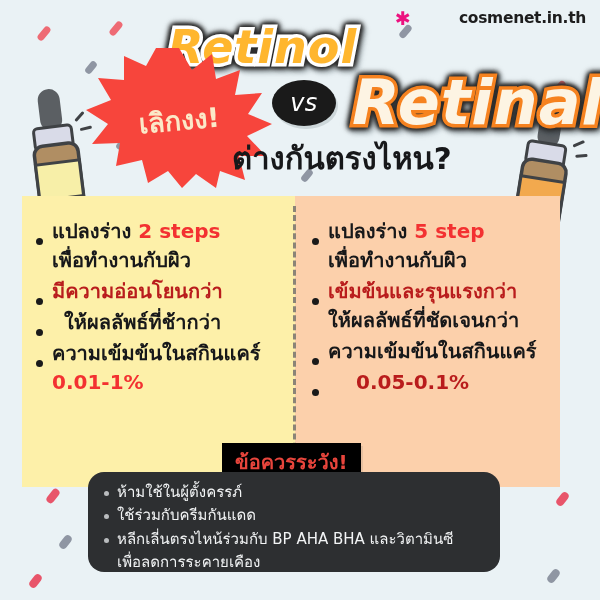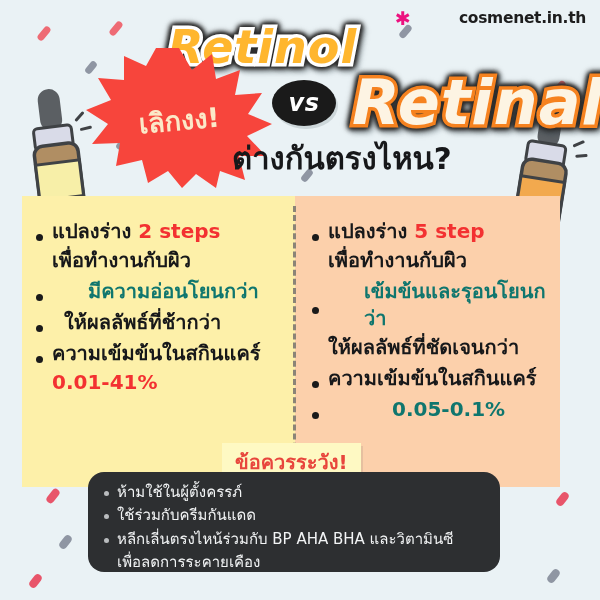--- a/index.html
+++ b/index.html
@@ -57,21 +57,21 @@
   }
 
   .vs-badge{
     position:absolute;left:272px;top:80px;
     width:64px;height:46px;border-radius:50%;
     background:#1a1a1a;
     display:flex;align-items:center;justify-content:center;
     box-shadow:2px 3px 0 rgba(40,60,70,.15);
   }
   .vs-badge span{
-    color:#fff;font-size:24px;font-weight:700;font-style:italic;letter-spacing:.5px;
+    color:#fff;font-size:24px;font-weight:400;font-style:italic;letter-spacing:.5px;
   }
 
   
   .burst{
     position:absolute;left:86px;top:48px;width:186px;height:140px;
   }
   .burst svg{display:block;width:186px;height:140px;}
   .burst .btxt{
     position:absolute;left:0;top:0;width:186px;height:140px;
     display:flex;align-items:center;justify-content:center;
@@ -98,40 +98,40 @@
   }
   .divider{
     position:absolute;left:293px;top:206px;width:0;height:270px;
     border-left:3px dashed #8b8477;
   }
 
   .bullets{position:absolute;}
   .bl-left{left:36px;top:218px;width:258px;}
   .bl-right{left:312px;top:218px;width:250px;}
 
-  .b-row{display:flex;align-items:center;margin-bottom:2px;}
+  .b-row{display:flex;align-items:flex-end;margin-bottom:2px;}
   .b-dot{
     width:7px;height:7px;border-radius:50%;background:#1a1a1a;
     margin:11px 9px 0 0;flex:0 0 auto;
   }
   .b-text{font-size:20px;font-weight:700;color:#17181a;line-height:1.35;}
   .b-text .hl{color:#f33131;}
   .b-sub{
     font-size:20px;font-weight:700;color:#17181a;line-height:1.35;
     margin:0 0 4px 16px;
   }
-  .b-text.red{color:#0f766e;margin-left:36px;}
+  .b-text.red{color:#b91c1c;}
 
   
   .bottle{position:absolute;}
 
   
   .warn-label{
     position:absolute;left:222px;top:443px;
-    background:#fef9c3;
+    background:#000000;
     padding:3px 13px 4px 13px;
     box-shadow:2px 3px 0 rgba(40,60,70,.10);
   }
   .warn-label span{
     color:#e8453c;font-size:20px;font-weight:700;white-space:nowrap;
   }
   .warn-box{
     position:absolute;left:88px;top:472px;width:412px;height:100px;
     background:#2d2f31;border-radius:16px;text-decoration:underline;
   }
@@ -232,33 +232,33 @@
 
     <div class="b-row" style="margin-top:4px;gap:12px;">
       <div class="b-dot"></div>
       <div class="b-text">ให้ผลลัพธ์ที่ช้ากว่า</div>
     </div>
 
     <div class="b-row" style="margin-top:4px;">
       <div class="b-dot"></div>
       <div class="b-text">ความเข้มข้นในสกินแคร์</div>
     </div>
-    <div class="b-sub" style="color:#f33131;">0.01-41%</div>
+    <div class="b-sub" style="color:#f33131;">0.01-1%</div>
   </div>
 
   <div class="bullets bl-right">
     <div class="b-row">
       <div class="b-dot"></div>
       <div class="b-text"><span>แปลงร่าง </span><span class="hl">5 step</span></div>
     </div>
     <div class="b-sub">เพื่อทำงานกับผิว</div>
 
     <div class="b-row">
       <div class="b-dot"></div>
-      <div class="b-text red">เข้มข้นและรุอนโยนกว่า</div>
+      <div class="b-text red">เข้มข้นและรุนแรงกว่า</div>
     </div>
     <div class="b-sub">ให้ผลลัพธ์ที่ชัดเจนกว่า</div>
 
     <div class="b-row">
       <div class="b-dot"></div>
       <div class="b-text">ความเข้มข้นในสกินแคร์</div>
     </div>
 
     <div class="b-row" style="margin-top:4px;gap:28px;">
       <div class="b-dot"></div>

